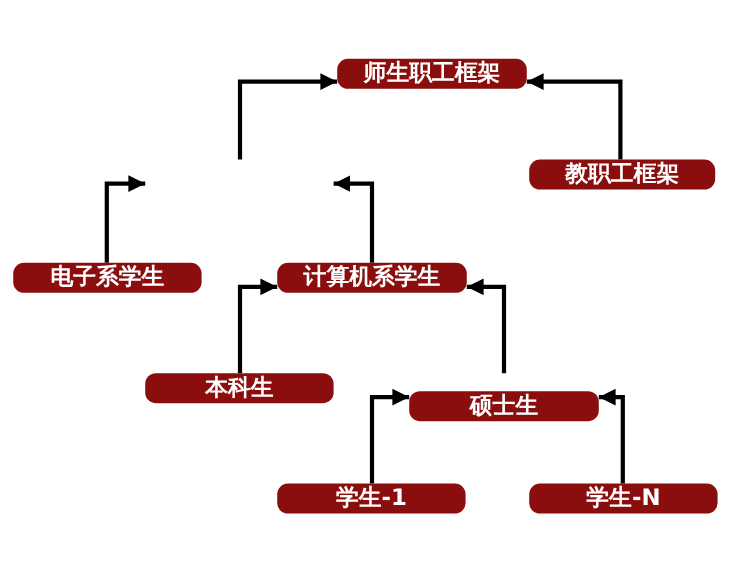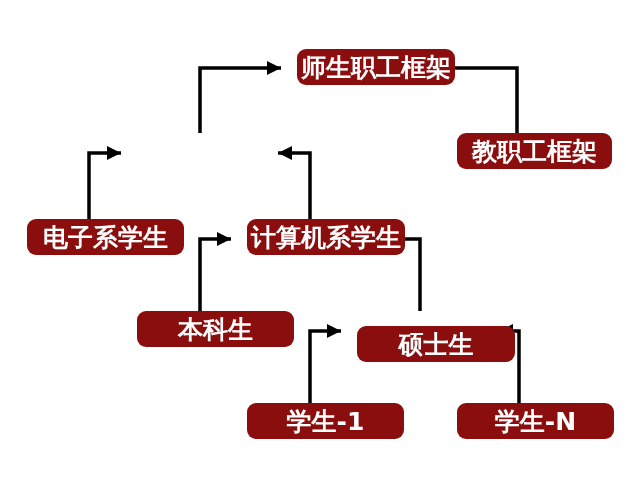--- a/index.html
+++ b/index.html
@@ -27,33 +27,32 @@
     fill: none;
     stroke: var(--line-color, #000000);
     stroke-width: 3.5;
     stroke-linejoin: miter;
   }
   .arrowhead {
     fill: var(--line-color, #000000);
   }
   .node {
     position: absolute;
-    height: 36px;
+    height: 25px;
     background: var(--node-fill, #8B0E0E);
     border-radius: 9px;
     display: flex;
     align-items: center;
     justify-content: center;
     color: var(--text-color, #ffffff);
     font-weight: bold;
-    font-size: 25px;
+    font-size: 19px;
     line-height: 1;
     text-align: center;
     white-space: nowrap;
-    margin-left: 16px;
   }
 </style>
 </head>
 <body>
 
 <div class="canvas">
 
   <svg class="edges" width="626" height="478" viewBox="0 0 626 478" aria-hidden="true">
     <defs>
       <marker id="arrow" viewBox="0 0 10 10" refX="10" refY="5" markerWidth="4" markerHeight="4" orient="auto">

